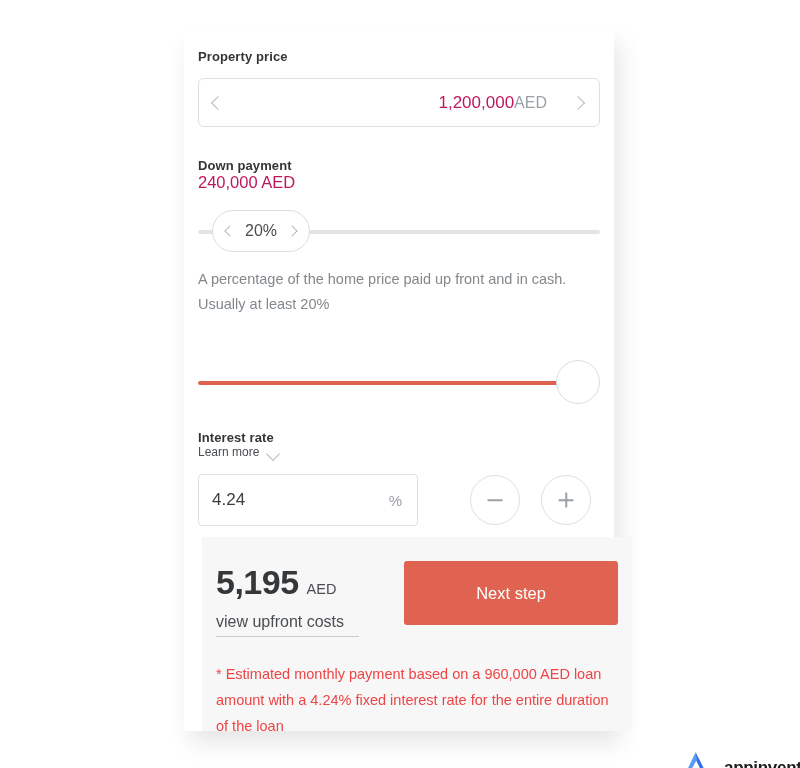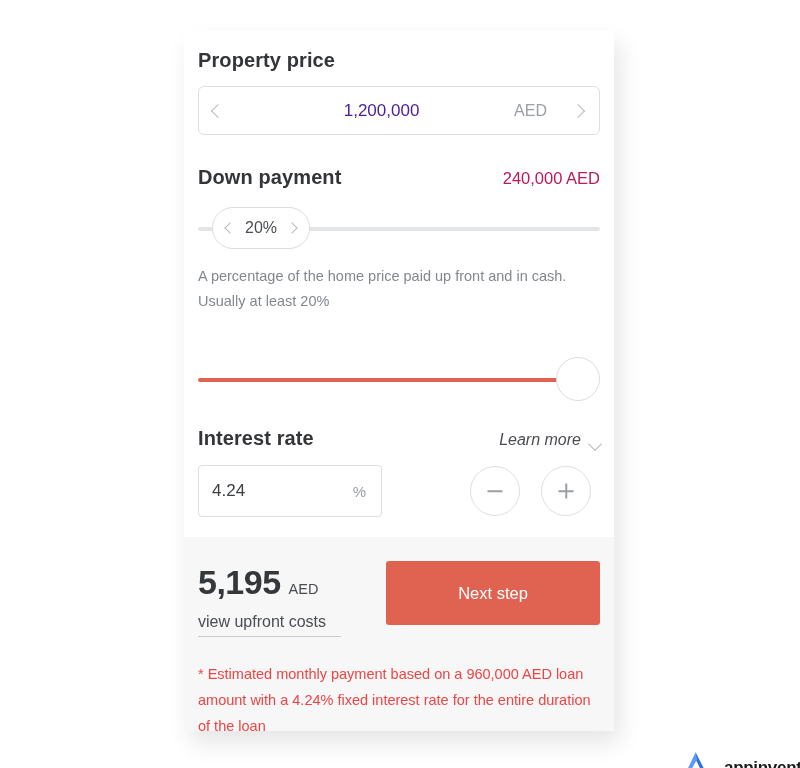--- a/index.html
+++ b/index.html
@@ -26,53 +26,54 @@
     background: #ffffff;
     box-shadow: 6px 12px 22px rgba(0,0,0,0.10);
   }
 
   .card-body {
     padding: 0 14px 0 14px;
   }
 
   
   .field-label {
-    font-size: 20px;
+    font-size: 13px;
     font-weight: bold;
     color: #333538;
     letter-spacing: 0.1px;
   }
   .field-value {
     font-size: 16.5px;
     color: #be185d;
   }
   .row-between {
     display: flex;
     align-items: baseline;
     justify-content: space-between;
+    flex-direction: column;
   }
 
   
   .sec-price { padding-top: 18px; }
   .price-box {
     margin-top: 14px;
     height: 49px;
     border: 1px solid #dedfe1;
     border-radius: 6px;
     display: flex;
     align-items: center;
     padding: 0 16px 0 14px;
     box-sizing: border-box;
     background: #fff;
   }
   .price-value {
     flex: 1;
-    text-align: center;
+    text-align: right;
     font-size: 17px;
-    color: #4c1d95;
+    color: #be185d;
     padding-left: 26px;
   }
   .price-cur {
     font-size: 16px;
     color: #9aa0a6;
     padding-right: 26px;
   }
   .chev {
     display: inline-block;
     width: 9px;
@@ -163,31 +164,30 @@
     border: 1px solid #dcdddf;
     box-sizing: border-box;
   }
 
   
   .sec-rate { padding-top: 24px; }
   .learn {
     display: flex;
     align-items: flex-end;
     gap: 9px;
-    font-size: 16px;
+    font-size: 12px;
     color: #4a4d51;
-    font-style: italic;
   }
   .rate-row {
     margin-top: 15px;
     display: flex;
     align-items: center;
   }
   .rate-box {
-    width: 184px;
+    width: 220px;
     height: 52px;
     box-sizing: border-box;
     border: 1px solid #dedfe1;
     border-radius: 4px;
     display: flex;
     align-items: center;
     padding: 0 15px 0 13px;
     background: #fff;
   }
   .rate-val {
@@ -227,21 +227,21 @@
   }
   .step-btn.plus::after {
     width: 1.5px; height: 15px;
     transform: translate(-50%, -50%);
   }
   .step-btn.minus::after { display: none; }
 
   
   .summary {
     position: absolute;
-    left: 0;
+    left: 18px;
     top: 506px;
     width: 430px;
     height: 194px;
     background: #f7f7f8;
     box-sizing: border-box;
     padding: 24px 14px 0 14px;
   }
   .sum-top {
     display: flex;
     align-items: flex-start;

